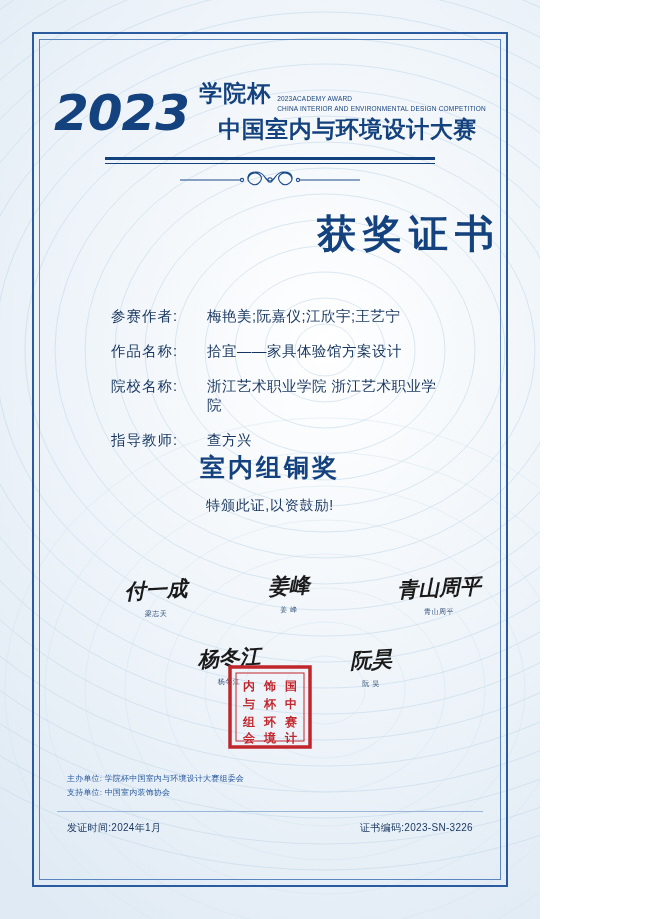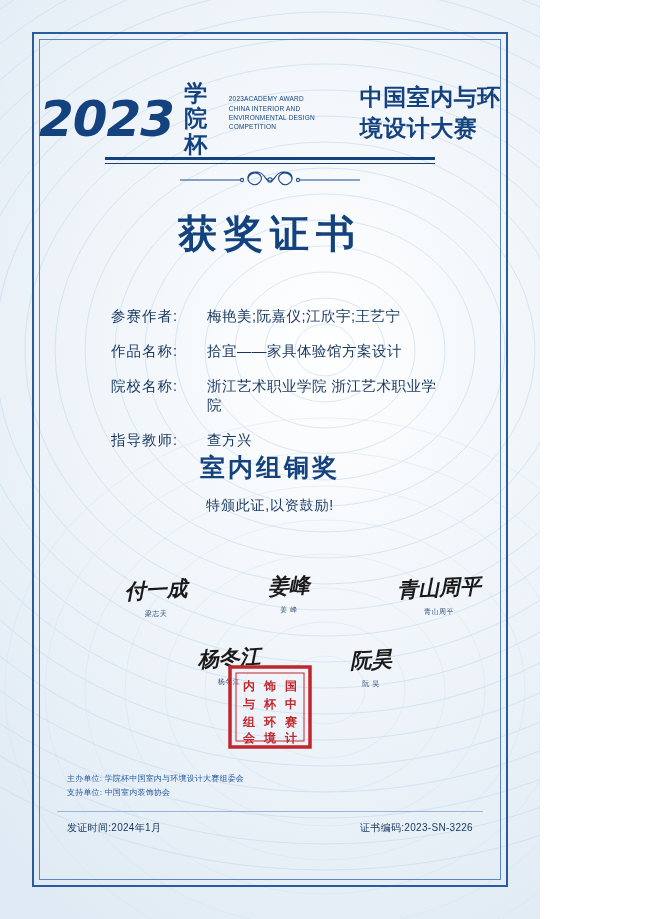--- a/index.html
+++ b/index.html
@@ -37,21 +37,21 @@
     position:absolute;left:0;right:0;top:42px;
     display:flex;justify-content:center;align-items:flex-end;
   }
   .hdr-inner{display:flex;align-items:center;gap:10px;}
   .year{
     font-family:"DejaVu Sans", sans-serif;
     font-size:50px;font-weight:bold;color:#14427e;
     letter-spacing:-1px;line-height:1;
     font-style:italic;
   }
-  .hdr-right{display:flex;flex-direction:row;justify-content:center;}
+  .hdr-right{display:flex;flex-direction:column;justify-content:center;}
   .hdr-line1{
     display:flex;align-items:baseline;gap:6px;
   }
   .cup{
     font-size:23px;font-weight:bold;color:#14427e;letter-spacing:1px;line-height:1.1;
   }
   .en1{
     font-size:6.5px;color:#14427e;letter-spacing:.2px;line-height:1.5;
     max-width:190px;
   }
@@ -71,21 +71,21 @@
     position:absolute;left:50%;transform:translateX(-50%);
     top:124px;width:330px;height:1px;background:#14427e;
   }
   .ornament{
     position:absolute;left:50%;transform:translateX(-50%);
     top:128px;width:200px;height:26px;
   }
 
   
   .cert-title{
-    position:absolute;left:0;right:0;top:168px;text-align:center;
+    position:absolute;left:0;right:0;top:168px;text-align:right;
     font-size:39px;font-weight:bold;color:#14427e;letter-spacing:7px;
   }
 
   
   .fields{
     position:absolute;left:72px;right:60px;top:240px;margin-top:28px;
   }
   .field{
     display:flex;align-items:baseline;margin-bottom:16px;
     font-size:14.5px;color:#16355e;

